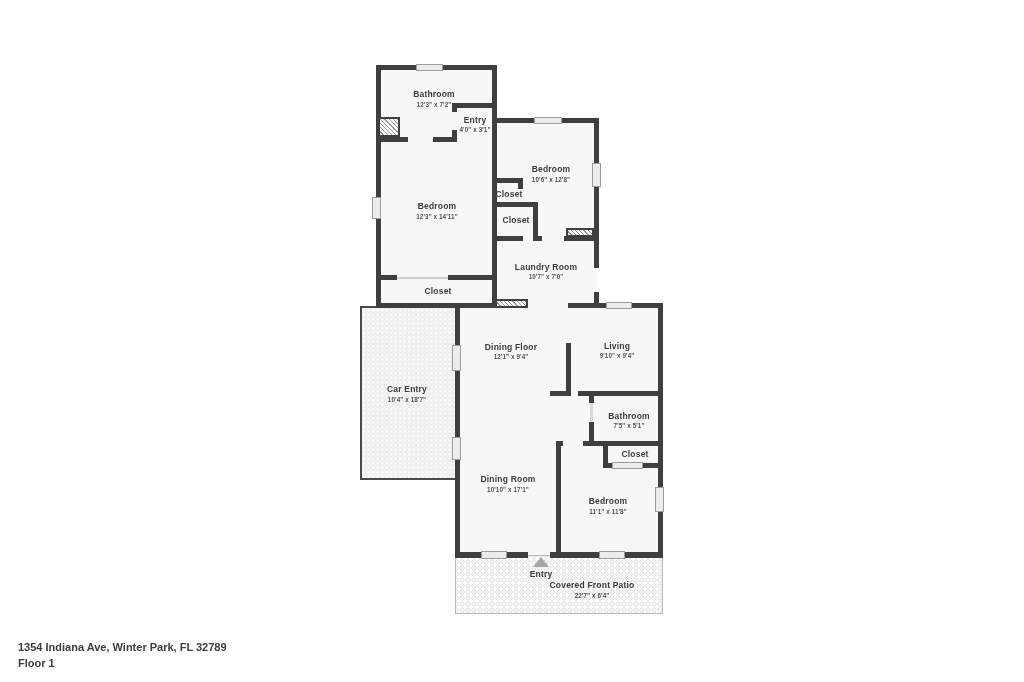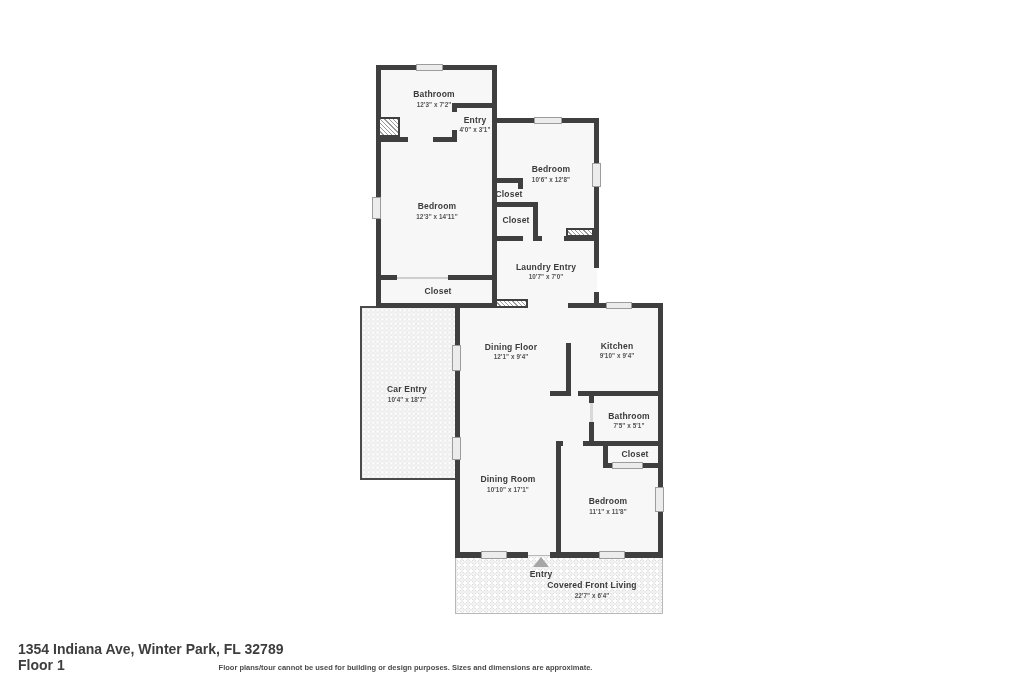--- a/index.html
+++ b/index.html
@@ -17,21 +17,21 @@
        background-size:4.5px 4.5px;}
   .tex-car{border:2px solid #4a4a4a;}
   .tex-patio{border:1px solid #b8b8b8;background-size:6px 6px;
        background-image:radial-gradient(circle at 3px 3px, rgba(255,255,255,.95) 1.6px, rgba(205,205,205,.6) 2.1px, transparent 2.7px);}
   .rl{position:absolute;transform:translate(-50%,-50%);font-weight:700;font-size:8.5px;
       color:#3b3b3b;letter-spacing:.2px;white-space:nowrap;}
   .rd{position:absolute;transform:translate(-50%,-50%);font-weight:700;font-size:6.3px;
       color:#525252;letter-spacing:.1px;white-space:nowrap;}
   .tri{position:absolute;width:0;height:0;border-left:8px solid transparent;
        border-right:8px solid transparent;border-bottom:10px solid #a6a6a6;}
-  .addr{position:absolute;left:18px;font-weight:700;font-size:14px;color:#3d3d3d;}
+  .addr{position:absolute;left:18px;font-weight:700;font-size:11px;color:#3d3d3d;}
   .disc{position:absolute;left:0;right:0;top:663px;text-align:center;font-weight:700;
         font-size:7.5px;color:#4a4a4a;}
   .wm{position:absolute;left:961px;top:333px;font-weight:700;font-size:12.5px;
       color:#ededed;letter-spacing:.4px;}
 </style>
 </head>
 <body>
 
 <div id="stage">
 
@@ -108,38 +108,37 @@
   <div class="rd" style="left:434px;top:104px">12'3" x 7'2"</div>
   <div class="rl" style="left:475px;top:120px">Entry</div>
   <div class="rd" style="left:475px;top:129px">4'0" x 3'1"</div>
   <div class="rl" style="left:437px;top:206px">Bedroom</div>
   <div class="rd" style="left:437px;top:216px">12'3" x 14'11"</div>
   <div class="rl" style="left:438px;top:291px">Closet</div>
   <div class="rl" style="left:551px;top:169px">Bedroom</div>
   <div class="rd" style="left:551px;top:179px">10'6" x 12'8"</div>
   <div class="rl" style="left:509px;top:194px">Closet</div>
   <div class="rl" style="left:516px;top:220px">Closet</div>
-  <div class="rl" style="left:546px;top:267px">Laundry Entry</div>
+  <div class="rl" style="left:546px;top:267px">Laundry Room</div>
   <div class="rd" style="left:546px;top:276px">10'7" x 7'0"</div>
   <div class="rl" style="left:511px;top:347px">Dining Floor</div>
   <div class="rd" style="left:511px;top:356px">12'1" x 9'4"</div>
-  <div class="rl" style="left:617px;top:346px">Kitchen</div>
+  <div class="rl" style="left:617px;top:346px">Living</div>
   <div class="rd" style="left:617px;top:355px">9'10" x 9'4"</div>
   <div class="rl" style="left:629px;top:416px">Bathroom</div>
   <div class="rd" style="left:629px;top:425px">7'5" x 5'1"</div>
   <div class="rl" style="left:635px;top:454px">Closet</div>
   <div class="rl" style="left:508px;top:479px">Dining Room</div>
   <div class="rd" style="left:508px;top:489px">10'10" x 17'1"</div>
   <div class="rl" style="left:608px;top:501px">Bedroom</div>
   <div class="rd" style="left:608px;top:511px">11'1" x 11'8"</div>
   <div class="rl" style="left:407px;top:389px">Car Entry</div>
   <div class="rd" style="left:407px;top:399px">10'4" x 18'7"</div>
   <div class="rl" style="left:541px;top:574px">Entry</div>
-  <div class="rl" style="left:592px;top:585px">Covered Front Living</div>
+  <div class="rl" style="left:592px;top:585px">Covered Front Patio</div>
   <div class="rd" style="left:592px;top:595px">22'7" x 6'4"</div>
 
   <div class="wm">StellarMLS</div>
 
   <div class="addr" style="top:641px">1354 Indiana Ave, Winter Park, FL 32789</div>
   <div class="addr" style="top:657px">Floor 1</div>
-  <div class="disc">Floor plans/tour cannot be used for building or design purposes. Sizes and dimensions are approximate.</div>
 
 </div>
 
 </body></html>

